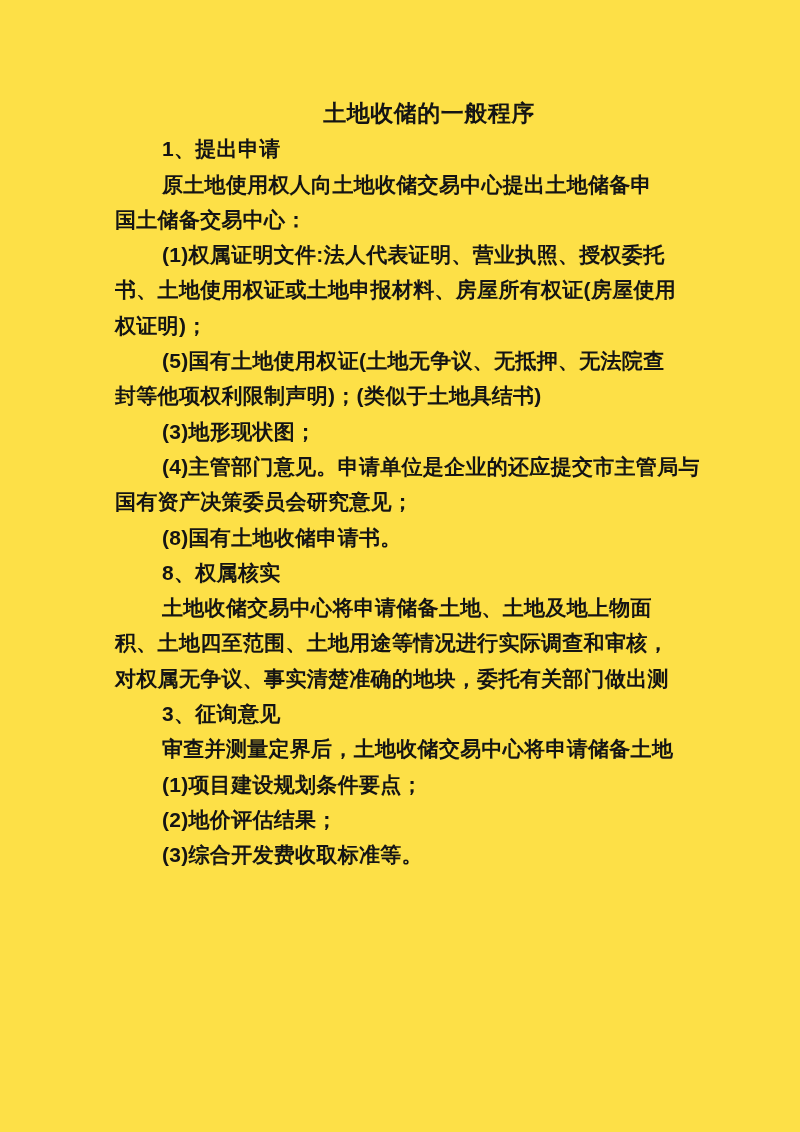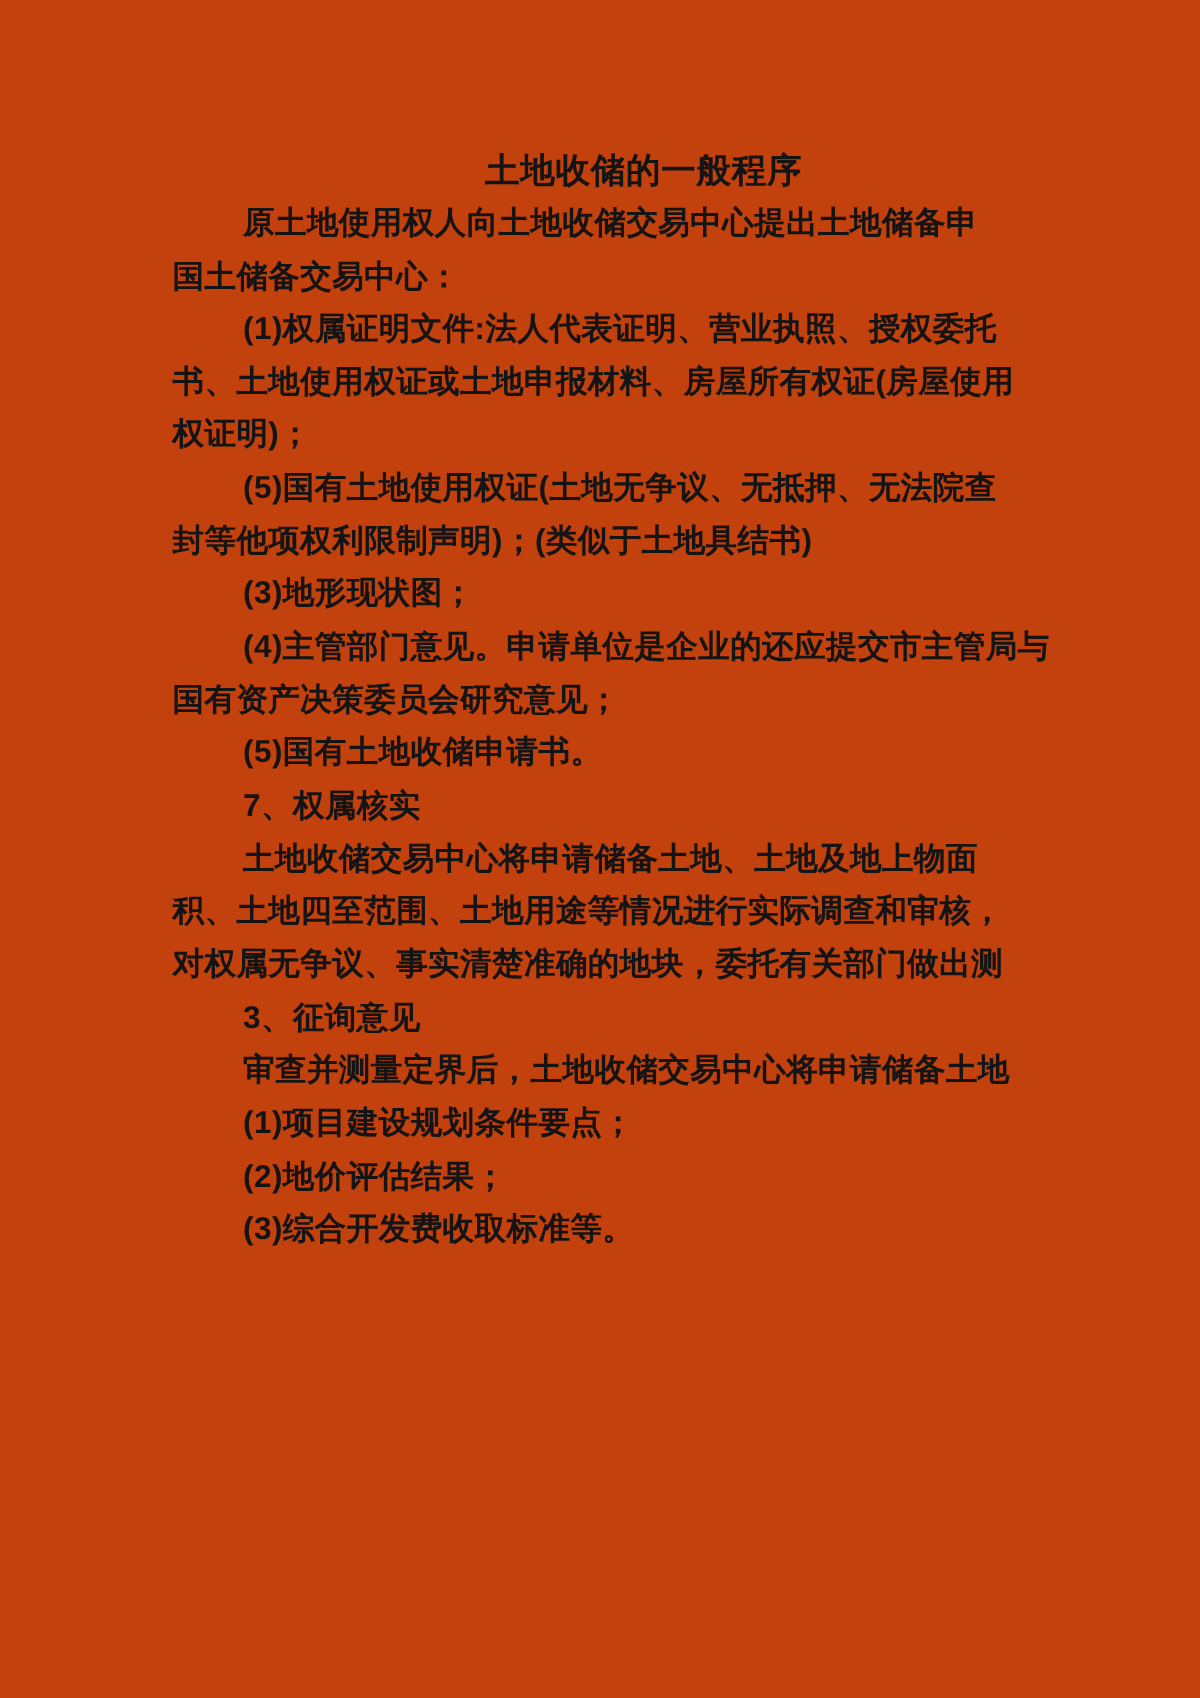--- a/index.html
+++ b/index.html
@@ -5,21 +5,21 @@
   html, body {
     margin: 0;
     padding: 0;
     background: #ffffff;
     overflow: hidden;
   }
   .page {
     position: relative;
     width: 800px;
     height: 1132px;
-    background: #c2410c;
+    background: #fde047;
     font-family: "Liberation Sans", sans-serif;
     color: #141414;
     box-sizing: border-box;
     padding-top: 96px;
     padding-left: 115px;
     padding-right: 113px;
   }
   .title {
     height: 35.3px;
     line-height: 35.3px;
@@ -42,32 +42,33 @@
   .body-lines .line.indent {
     text-indent: 47px;
   }
 </style>
 </head>
 <body>
 
 <div class="page">
   <div class="title">土地收储的一般程序</div>
   <div class="body-lines">
+      <div class="line indent">1、提出申请</div>
       <div class="line indent">原土地使用权人向土地收储交易中心提出土地储备申</div>
       <div class="line">国土储备交易中心：</div>
       <div class="line indent">(1)权属证明文件:法人代表证明、营业执照、授权委托</div>
       <div class="line">书、土地使用权证或土地申报材料、房屋所有权证(房屋使用</div>
       <div class="line">权证明)；</div>
       <div class="line indent">(5)国有土地使用权证(土地无争议、无抵押、无法院查</div>
       <div class="line">封等他项权利限制声明)；(类似于土地具结书)</div>
       <div class="line indent">(3)地形现状图；</div>
       <div class="line indent">(4)主管部门意见。申请单位是企业的还应提交市主管局与</div>
       <div class="line">国有资产决策委员会研究意见；</div>
-      <div class="line indent">(5)国有土地收储申请书。</div>
-      <div class="line indent">7、权属核实</div>
+      <div class="line indent">(8)国有土地收储申请书。</div>
+      <div class="line indent">8、权属核实</div>
       <div class="line indent">土地收储交易中心将申请储备土地、土地及地上物面</div>
       <div class="line">积、土地四至范围、土地用途等情况进行实际调查和审核，</div>
       <div class="line">对权属无争议、事实清楚准确的地块，委托有关部门做出测</div>
       <div class="line indent">3、征询意见</div>
       <div class="line indent">审查并测量定界后，土地收储交易中心将申请储备土地</div>
       <div class="line indent">(1)项目建设规划条件要点；</div>
       <div class="line indent">(2)地价评估结果；</div>
       <div class="line indent">(3)综合开发费收取标准等。</div>
     </div>
 </div>

